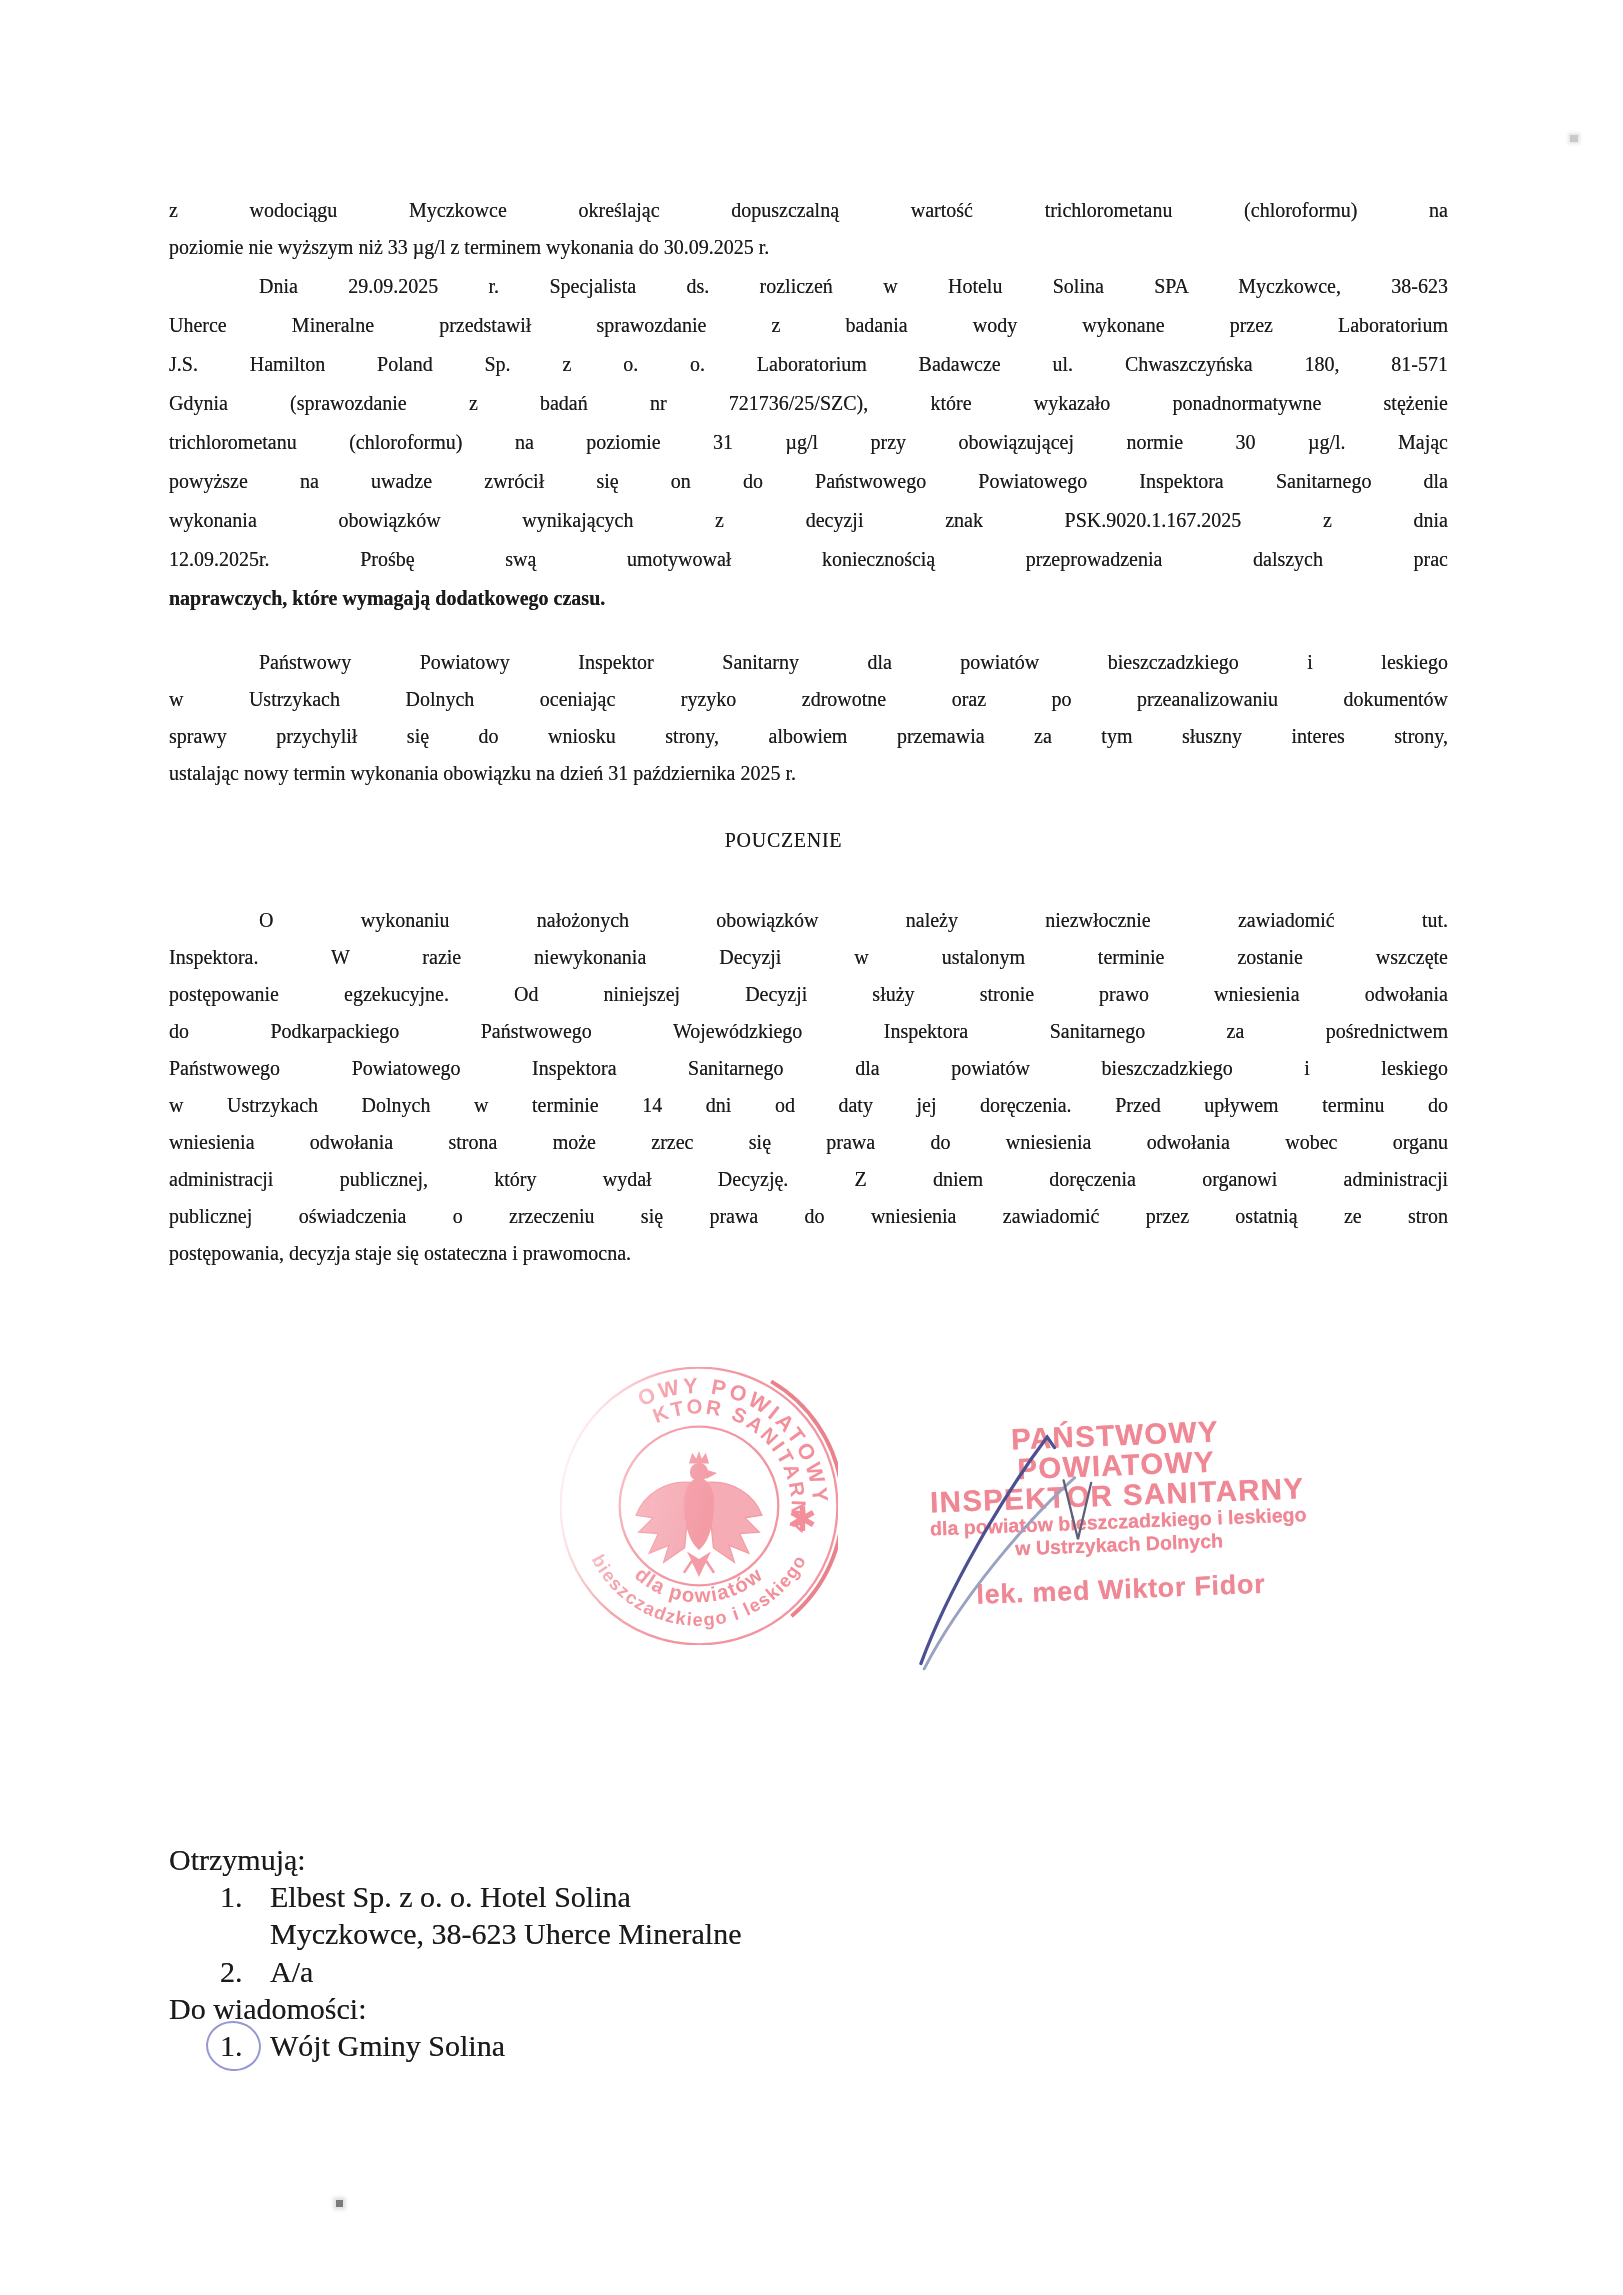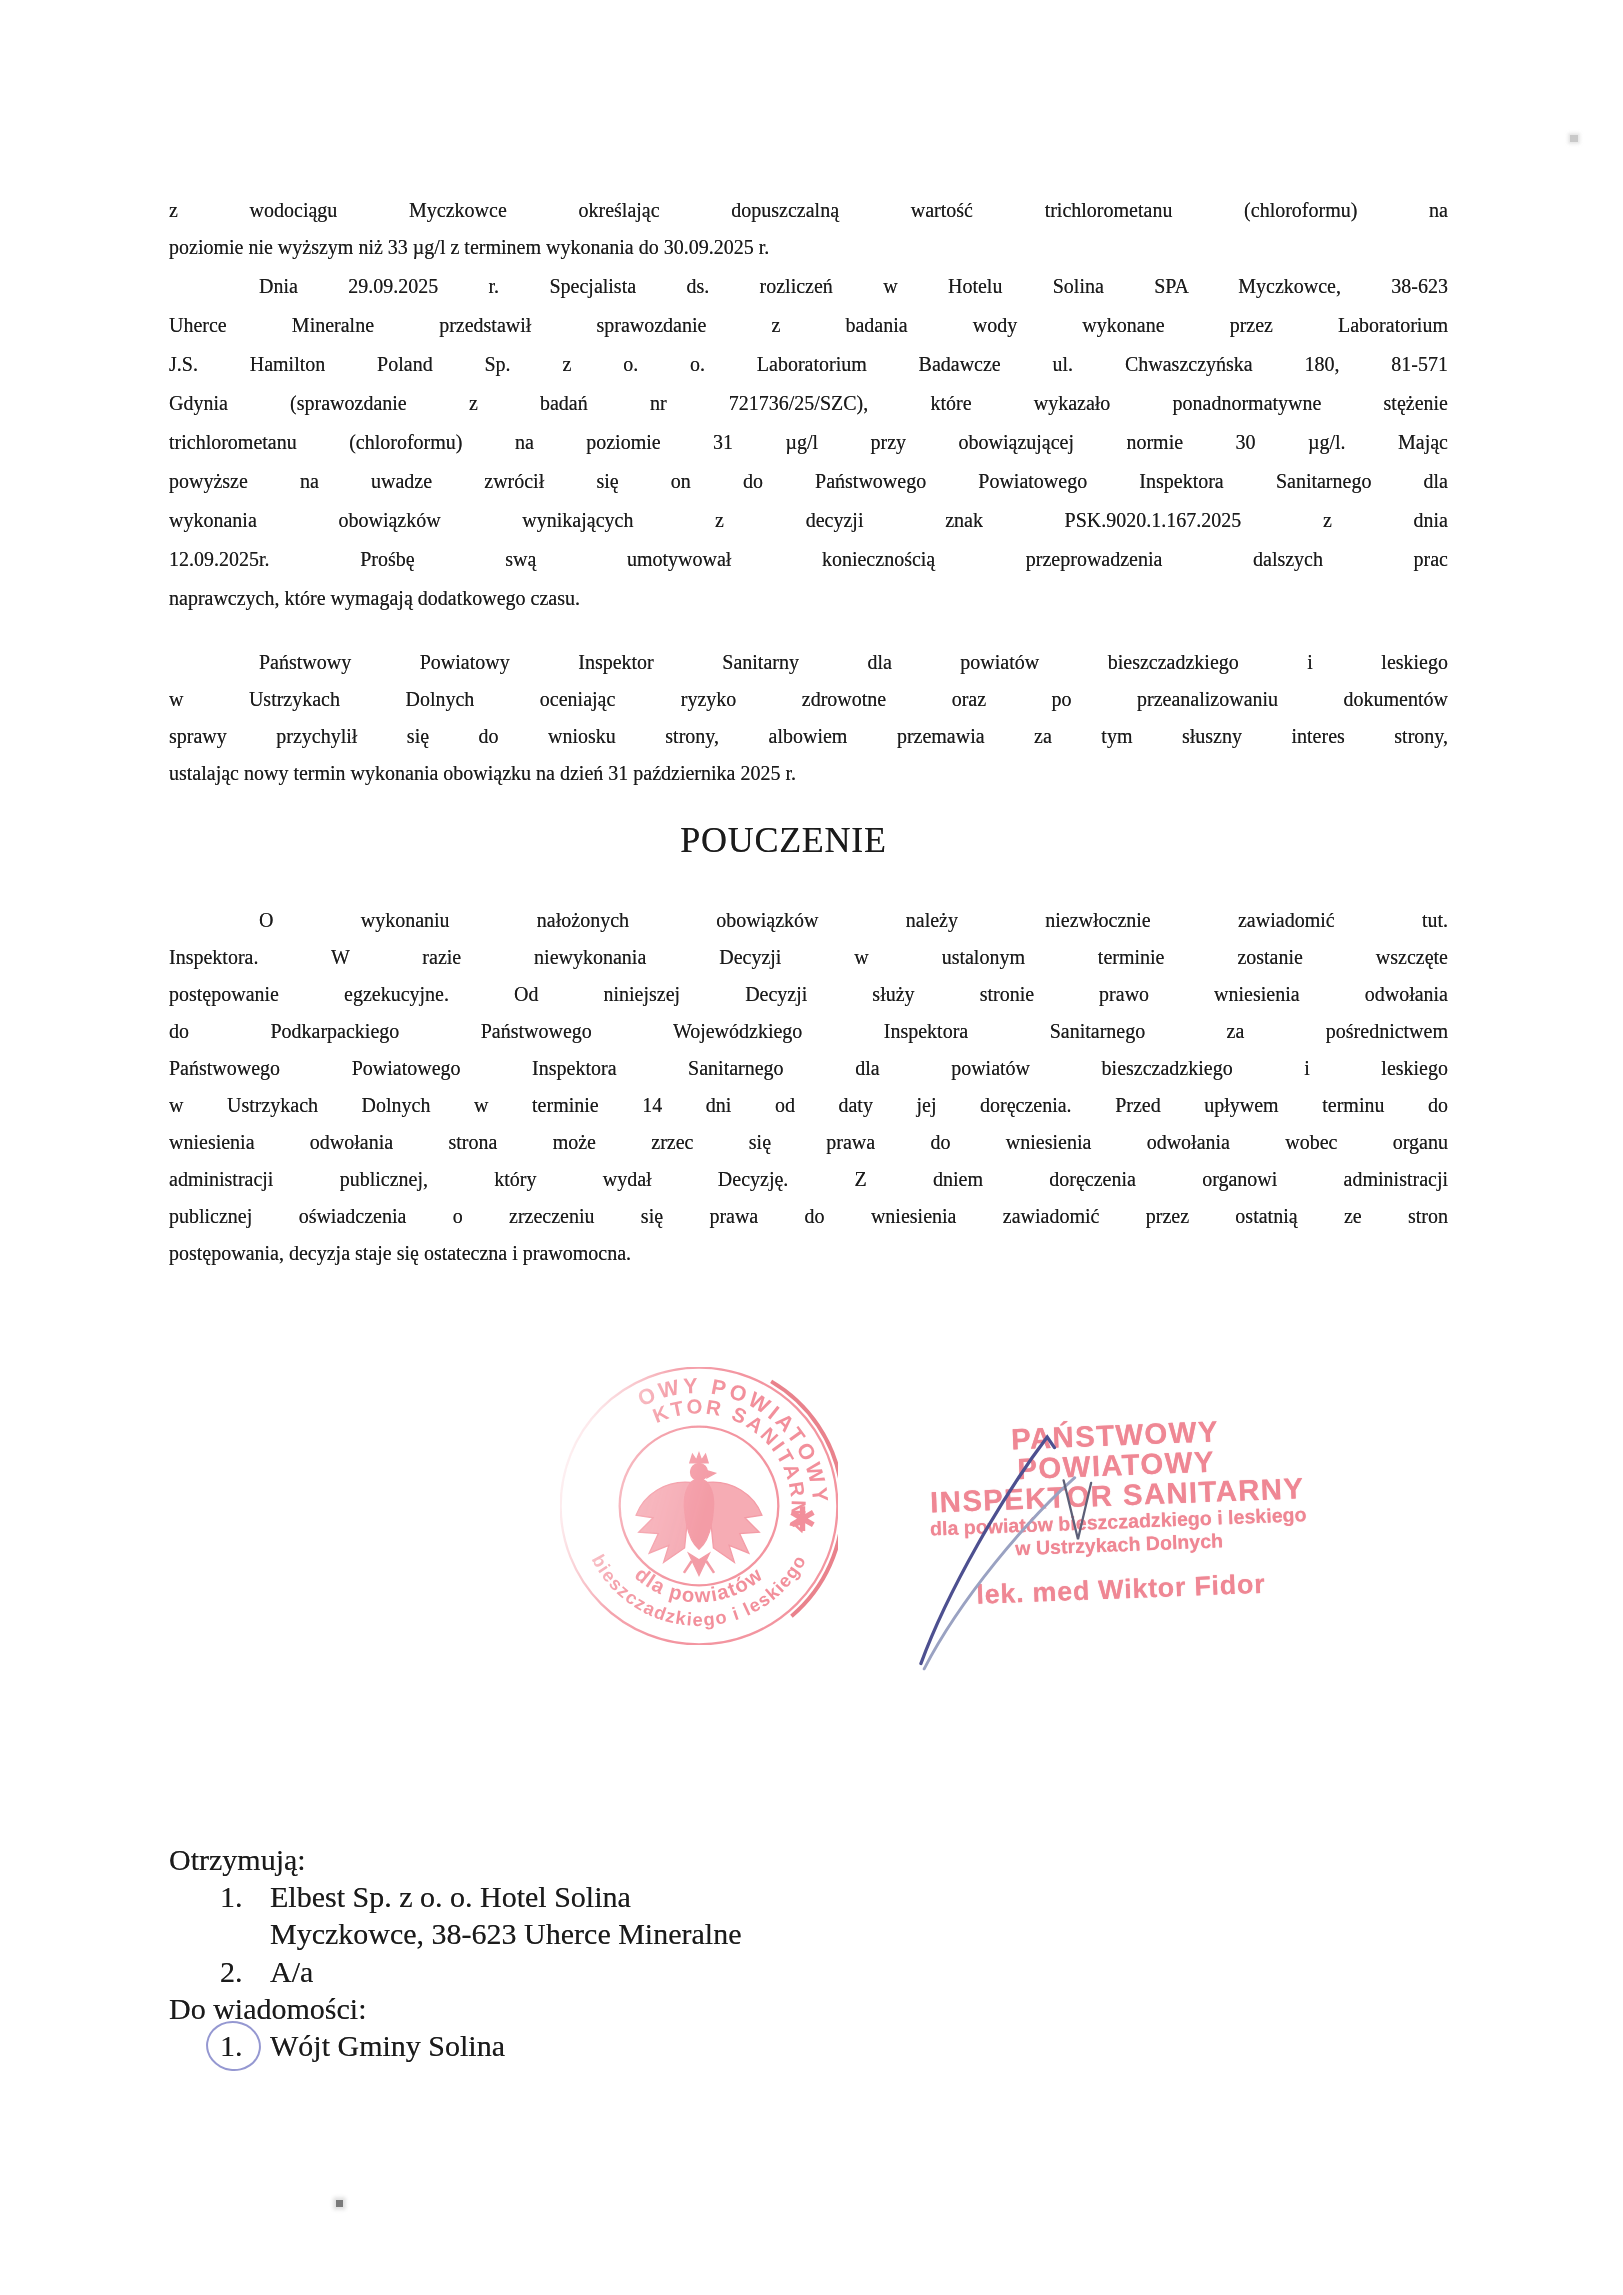--- a/index.html
+++ b/index.html
@@ -11,21 +11,21 @@
   
   .textcol{position:absolute;left:169px;width:1279px;}
   .tline{
     font-size:20px;line-height:37px;white-space:normal;
     text-shadow:0 0 0.3px rgba(0,0,0,.65);
   }
   .jline{text-align:justify;text-align-last:justify;}
   .indent{text-indent:90px;}
   .ptitle{
     position:absolute;left:144px;width:1279px;text-align:center;
-    font-size:36px;line-height:37px;letter-spacing:0.7px;
+    font-size:20px;line-height:37px;letter-spacing:0.7px;
     text-shadow:0 0 0.3px rgba(0,0,0,.65);
   }
   
   .dist-row{position:absolute;left:169px;width:1047px;font-size:30px;line-height:37px;
     text-shadow:0 0 0.3px rgba(0,0,0,.65);}
   .dist-num{display:inline-block;width:50px;margin-left:51px;}
   .dist-noindent{margin-left:0;}
   
   .round-stamp{
     position:absolute;left:560px;top:1367px;width:278px;height:278px;
@@ -62,21 +62,21 @@
   </div>
 <div class="textcol" style="top:267px">
     <div class="tline jline indent" style="line-height: 39px;">Dnia 29.09.2025 r. Specjalista ds. rozliczeń  w Hotelu Solina SPA Myczkowce, 38-623</div>
     <div class="tline jline" style="line-height: 39px;">Uherce Mineralne przedstawił sprawozdanie z badania wody wykonane przez Laboratorium</div>
     <div class="tline jline" style="line-height: 39px;">J.S. Hamilton Poland Sp. z o. o. Laboratorium Badawcze ul. Chwaszczyńska 180, 81-571</div>
     <div class="tline jline" style="line-height: 39px;">Gdynia (sprawozdanie z badań nr 721736/25/SZC), które wykazało ponadnormatywne stężenie</div>
     <div class="tline jline" style="line-height: 39px;">trichlorometanu (chloroformu) na poziomie 31 µg/l  przy obowiązującej normie 30 µg/l.  Mając</div>
     <div class="tline jline" style="line-height: 39px;">powyższe na uwadze zwrócił się on do Państwowego Powiatowego Inspektora Sanitarnego dla</div>
     <div class="tline jline" style="line-height: 39px;">wykonania obowiązków wynikających z decyzji znak PSK.9020.1.167.2025 z dnia</div>
     <div class="tline jline" style="line-height: 39px;">12.09.2025r. Prośbę swą  umotywował koniecznością przeprowadzenia dalszych prac</div>
-    <div class="tline" style="line-height: 39px;">naprawczych, które wymagają dodatkowego czasu.</div>
+    <div class="tline" style="line-height: 39px; font-weight: bold;">naprawczych, które wymagają dodatkowego czasu.</div>
   </div>
 <div class="textcol" style="top:644px">
     <div class="tline jline indent" style="line-height: 37px;">Państwowy Powiatowy Inspektor Sanitarny dla powiatów bieszczadzkiego i leskiego</div>
     <div class="tline jline" style="line-height: 37px;">w Ustrzykach Dolnych oceniając ryzyko zdrowotne oraz  po przeanalizowaniu dokumentów</div>
     <div class="tline jline" style="line-height: 37px;">sprawy przychylił się do wniosku strony, albowiem przemawia za tym słuszny interes strony,</div>
     <div class="tline" style="line-height: 37px;">ustalając nowy termin wykonania obowiązku na dzień 31 października 2025 r.</div>
   </div>
 
 <div class="ptitle" style="top:822px">POUCZENIE</div>
 

